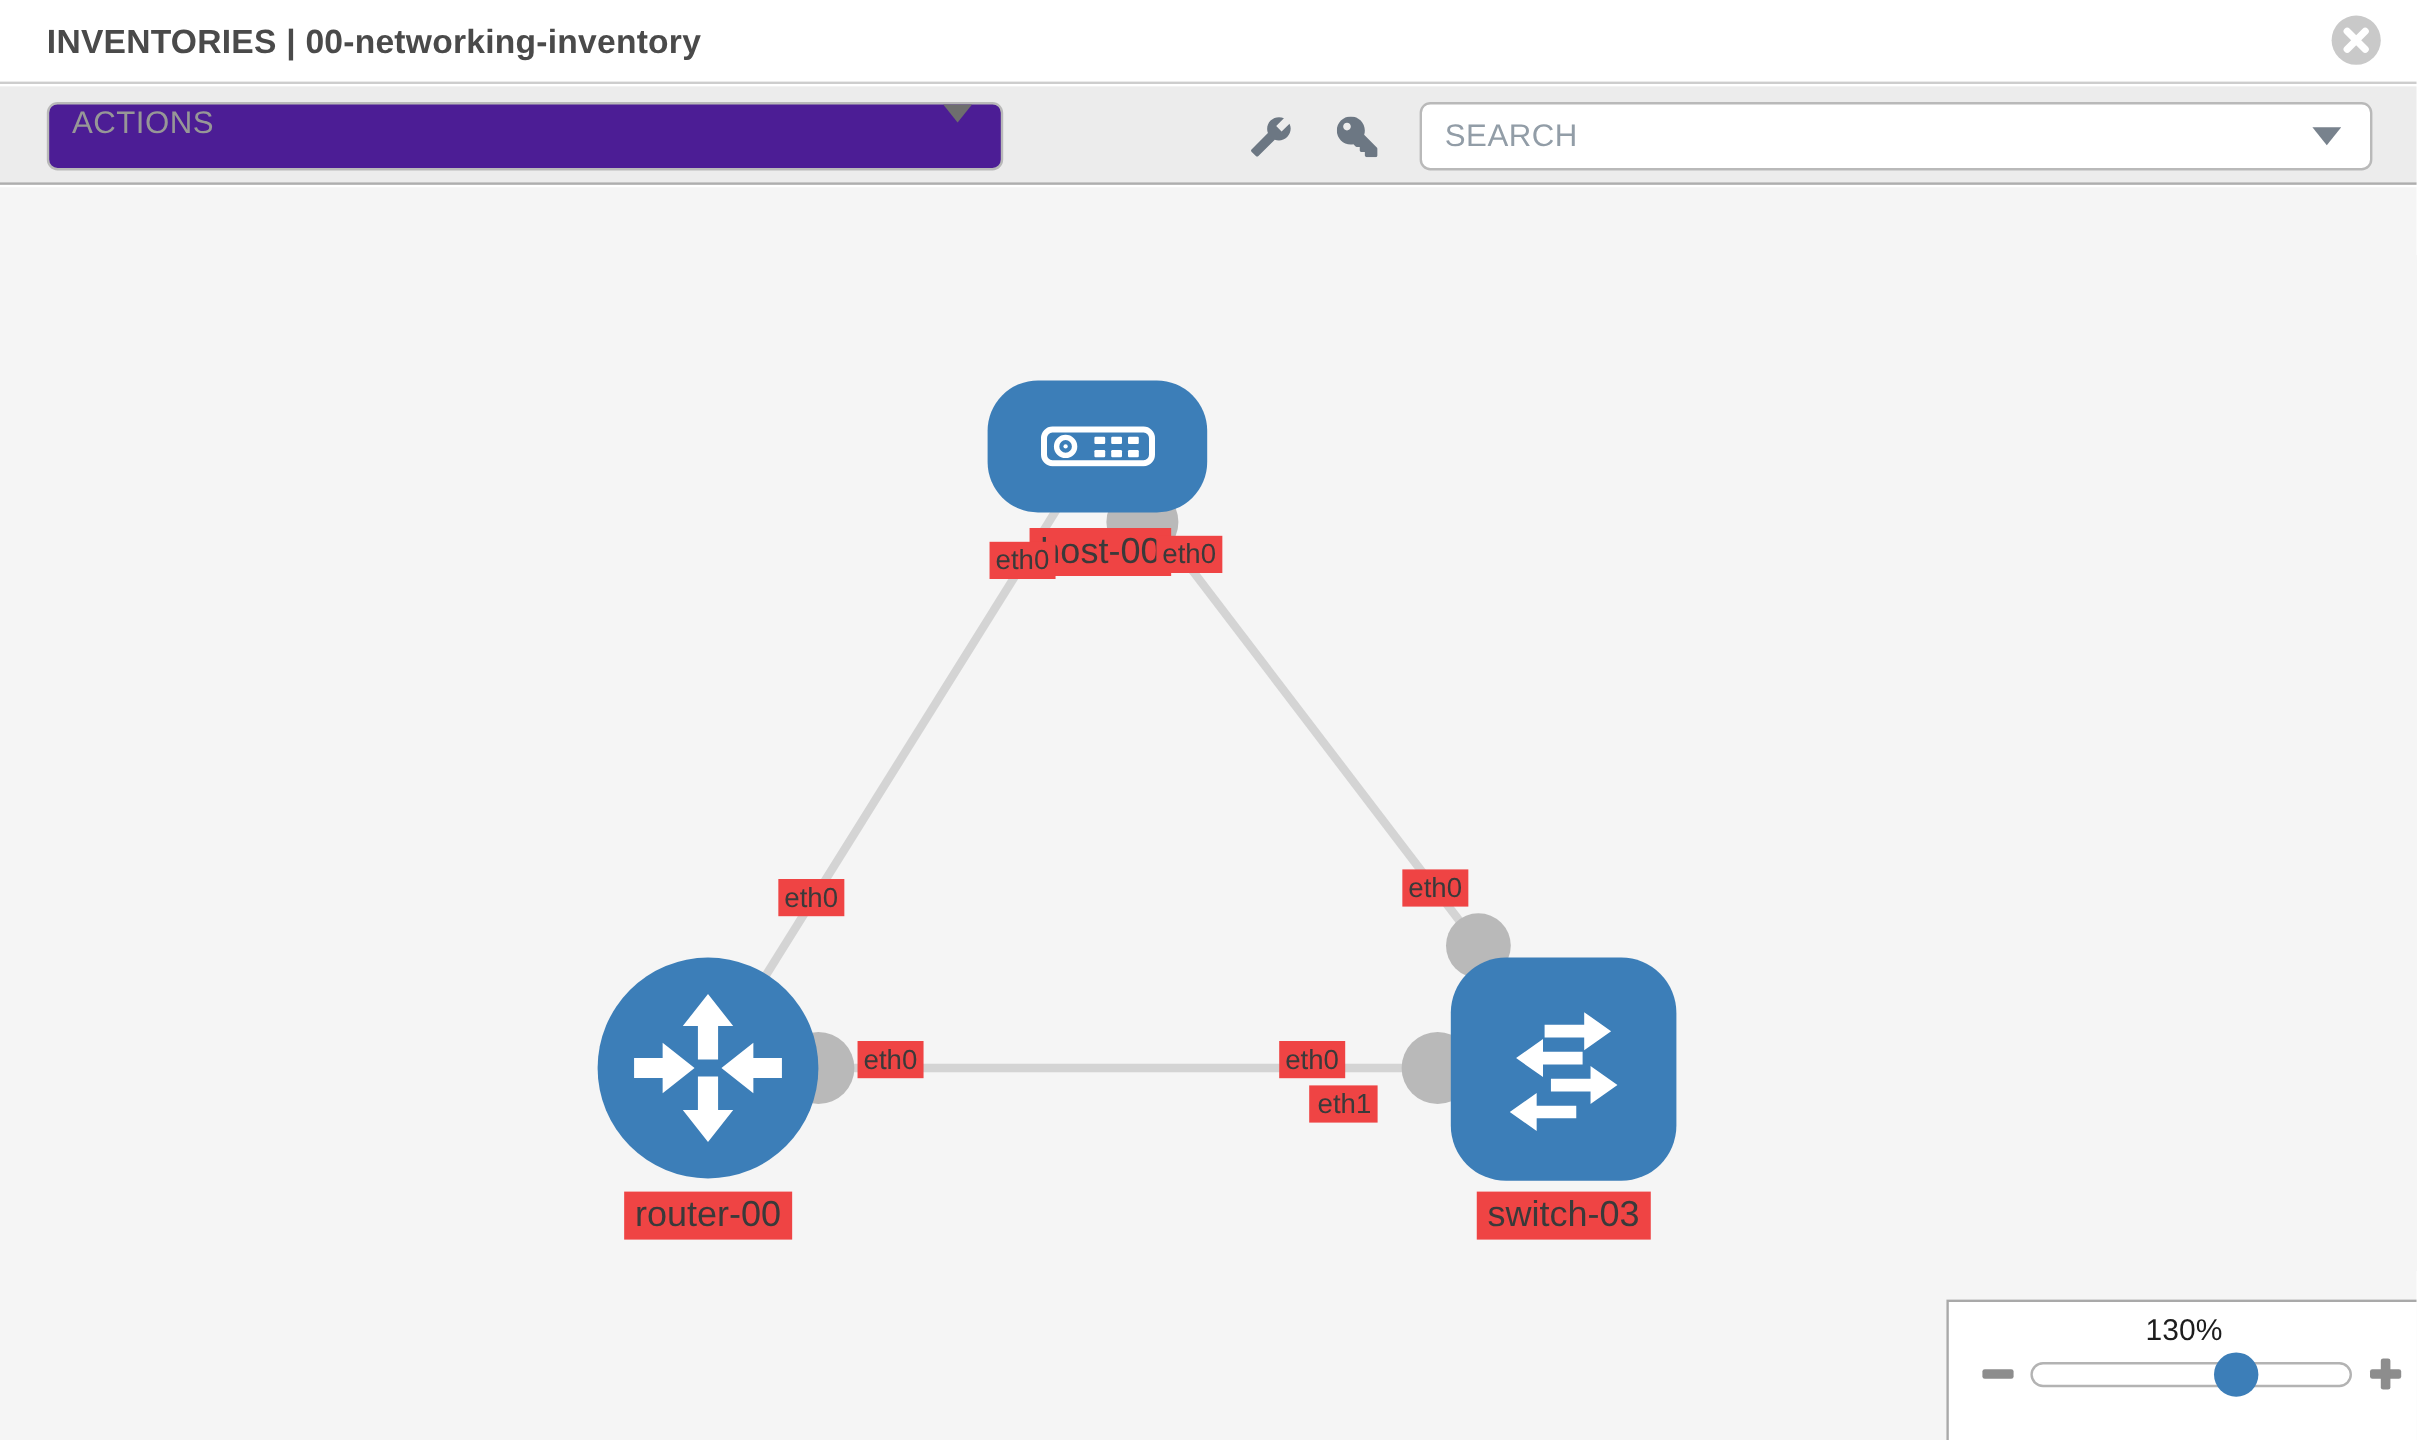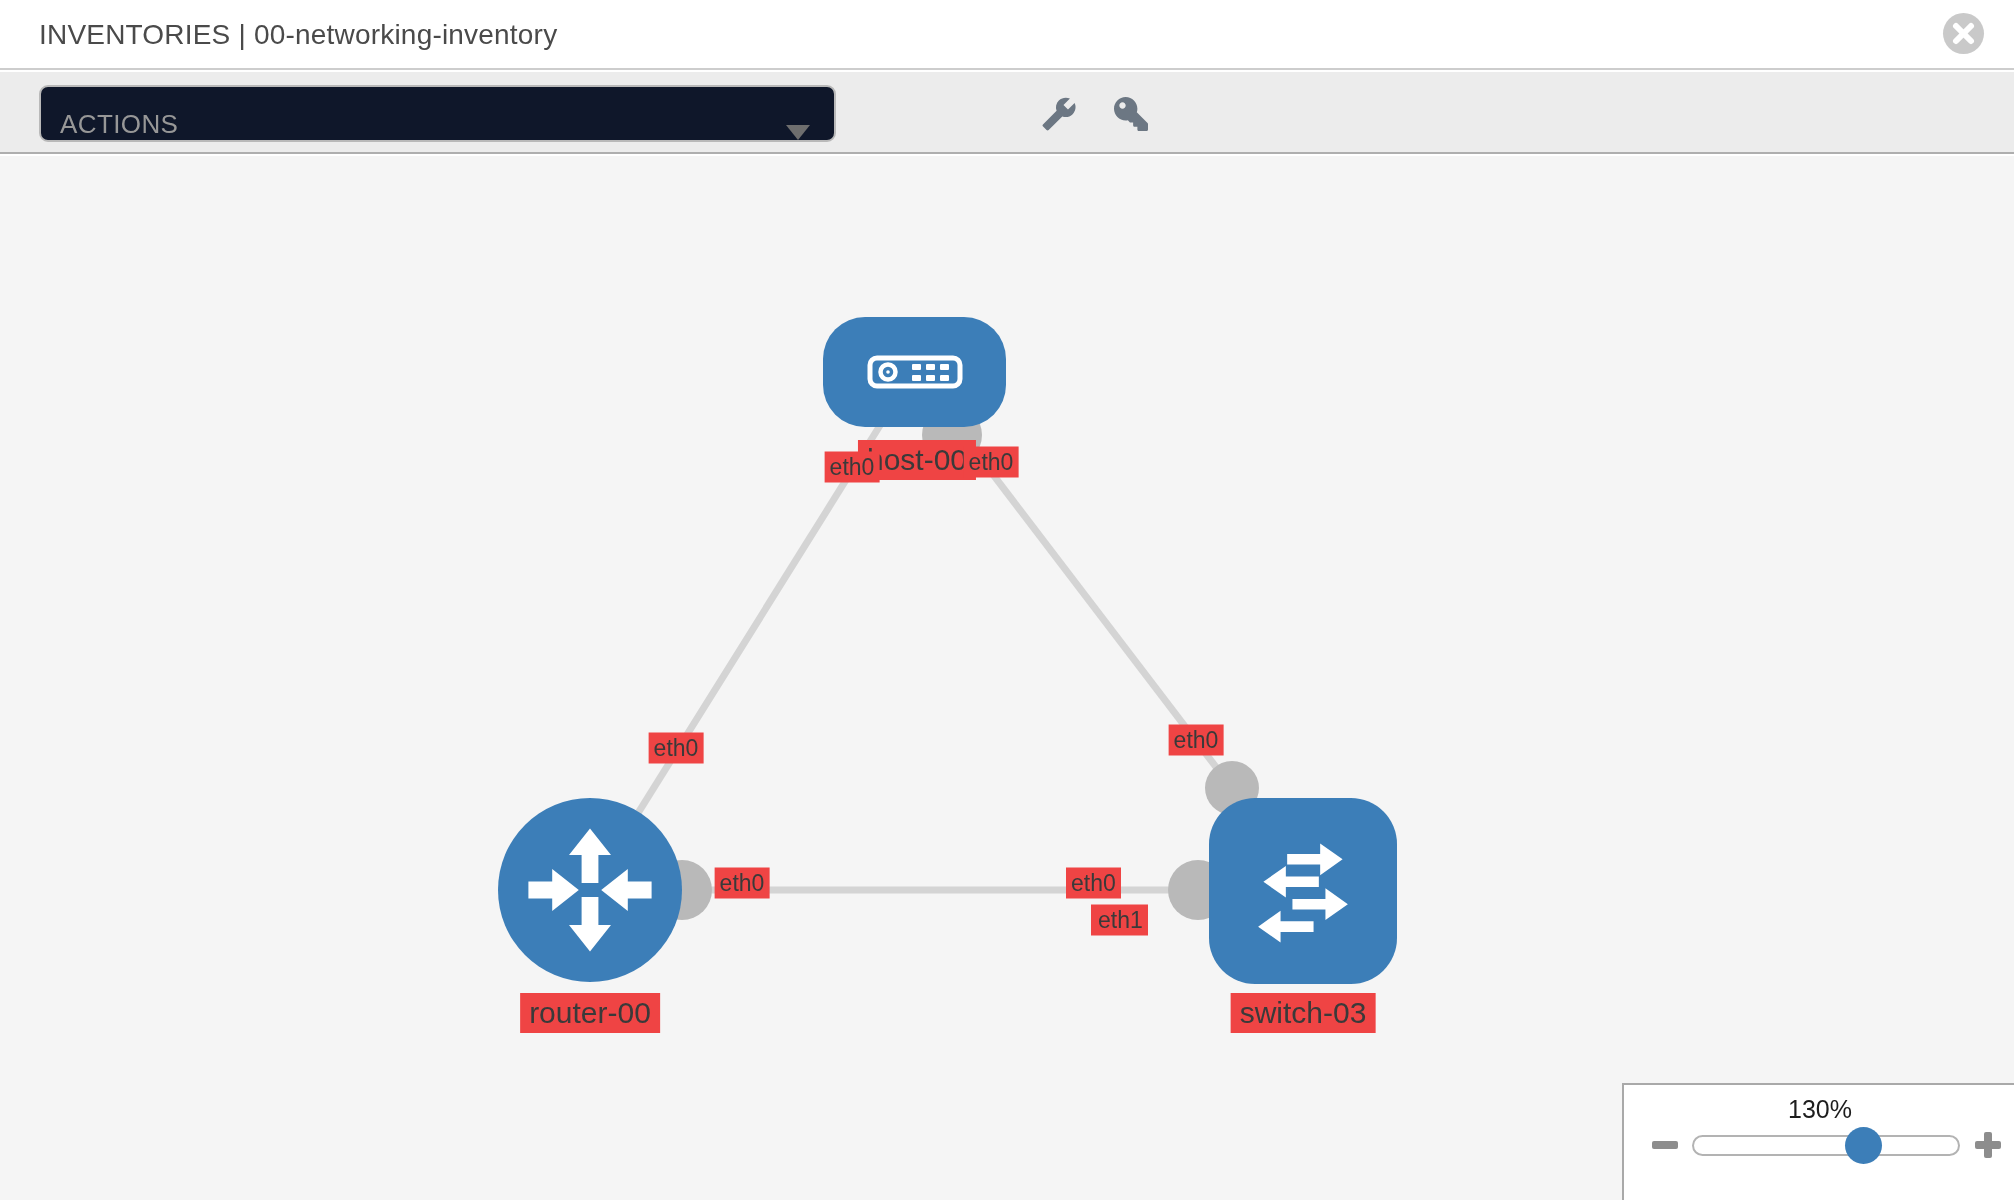--- a/index.html
+++ b/index.html
@@ -10,38 +10,38 @@
     overflow:hidden; background:#ffffff;
   }
 
   
   .header {
     position:absolute; left:0; top:0; width:2014px; height:70px;
     background:#ffffff; border-bottom:2px solid #cdcdcd;
   }
   .page-title {
     position:absolute; left:39px; top:0; height:70px; line-height:70px;
-    font-size:28px; font-weight:400; color:#4a4a4a; letter-spacing:0.2px;
+    font-size:28px; font-weight:700; color:#4a4a4a; letter-spacing:0.2px;
   }
   .close-btn {
     position:absolute; right:30px; top:13px; width:41px; height:41px;
     border:none; border-radius:50%; background:#c9c9c9; cursor:pointer;
     padding:0; display:flex; align-items:center; justify-content:center;
   }
   .close-btn svg { display:block; }
 
   
   .toolbar {
     position:absolute; left:0; top:72px; width:2014px; height:82px;
     background:#ececec; border-bottom:2px solid #aeaeae;
   }
   .dropdown {
-    position:absolute; top:13px; height:57px; background:#0f172a;
+    position:absolute; top:13px; height:57px; background:#4c1d95;
     border:2px solid #b9b9b9; border-radius:9px;
-    display:flex; align-items:flex-end; cursor:pointer;
+    display:flex; align-items:flex-start; cursor:pointer;
   }
   .actions-dd { left:39px; width:797px; padding:0 24px 0 19px; }
   .dd-label { font-size:26px; color:#979797; letter-spacing:0.4px; }
   .caret-down {
     width:0; height:0; margin-left:auto;
     border-left:12px solid transparent; border-right:12px solid transparent;
     border-top:15px solid #6e6e6e;
   }
   .caret-slate { border-top-color:#78828d; }
   .tool-icons { position:absolute; left:1040px; top:13px; height:57px; display:flex; align-items:center; gap:34px; }
@@ -143,20 +143,24 @@
       </button>
       <button class="icon-btn">
         <svg width="34" height="34" viewBox="0 0 512 512">
           <g transform="scale(-1,1) translate(-512,0)">
             <path fill="#6c7783" d="M512 176.001C512 273.203 433.202 352 336 352c-11.22 0-22.19-1.062-32.827-3.069l-24.012 27.014A23.999 23.999 0 0 1 261.223 384H224v40c0 13.255-10.745 24-24 24h-40v40c0 13.255-10.745 24-24 24H24c-13.255 0-24-10.745-24-24v-78.059c0-6.365 2.529-12.47 7.029-16.971l161.802-161.802C163.108 213.814 160 195.271 160 176 160 78.798 238.797.001 335.999 0 433.488-.001 512 78.511 512 176.001zM336 128c0 26.51 21.49 48 48 48s48-21.49 48-48-21.49-48-48-48-48 21.49-48 48z"></path>
           </g>
         </svg>
       </button>
     </div>
 
+    <div class="search-box">
+      <input class="search-input" type="text" placeholder="SEARCH" style="">
+      <span class="caret-down caret-slate"></span>
+    </div>
   </div>
 
   <div class="canvas">
 
     <svg class="links-svg" width="2014" height="1044" viewBox="0 0 2014 1044">
       <line x1="590" y1="734" x2="914" y2="215" stroke="#d4d4d4" stroke-width="7"></line>
       <line x1="914" y1="215" x2="1232" y2="632" stroke="#d4d4d4" stroke-width="7"></line>
       <line x1="590" y1="734" x2="1303" y2="734" stroke="#d4d4d4" stroke-width="7"></line>
       <circle cx="952" cy="279" r="30" fill="#b9b9b9"></circle>
       <circle cx="682" cy="734" r="30" fill="#b9b9b9"></circle>

